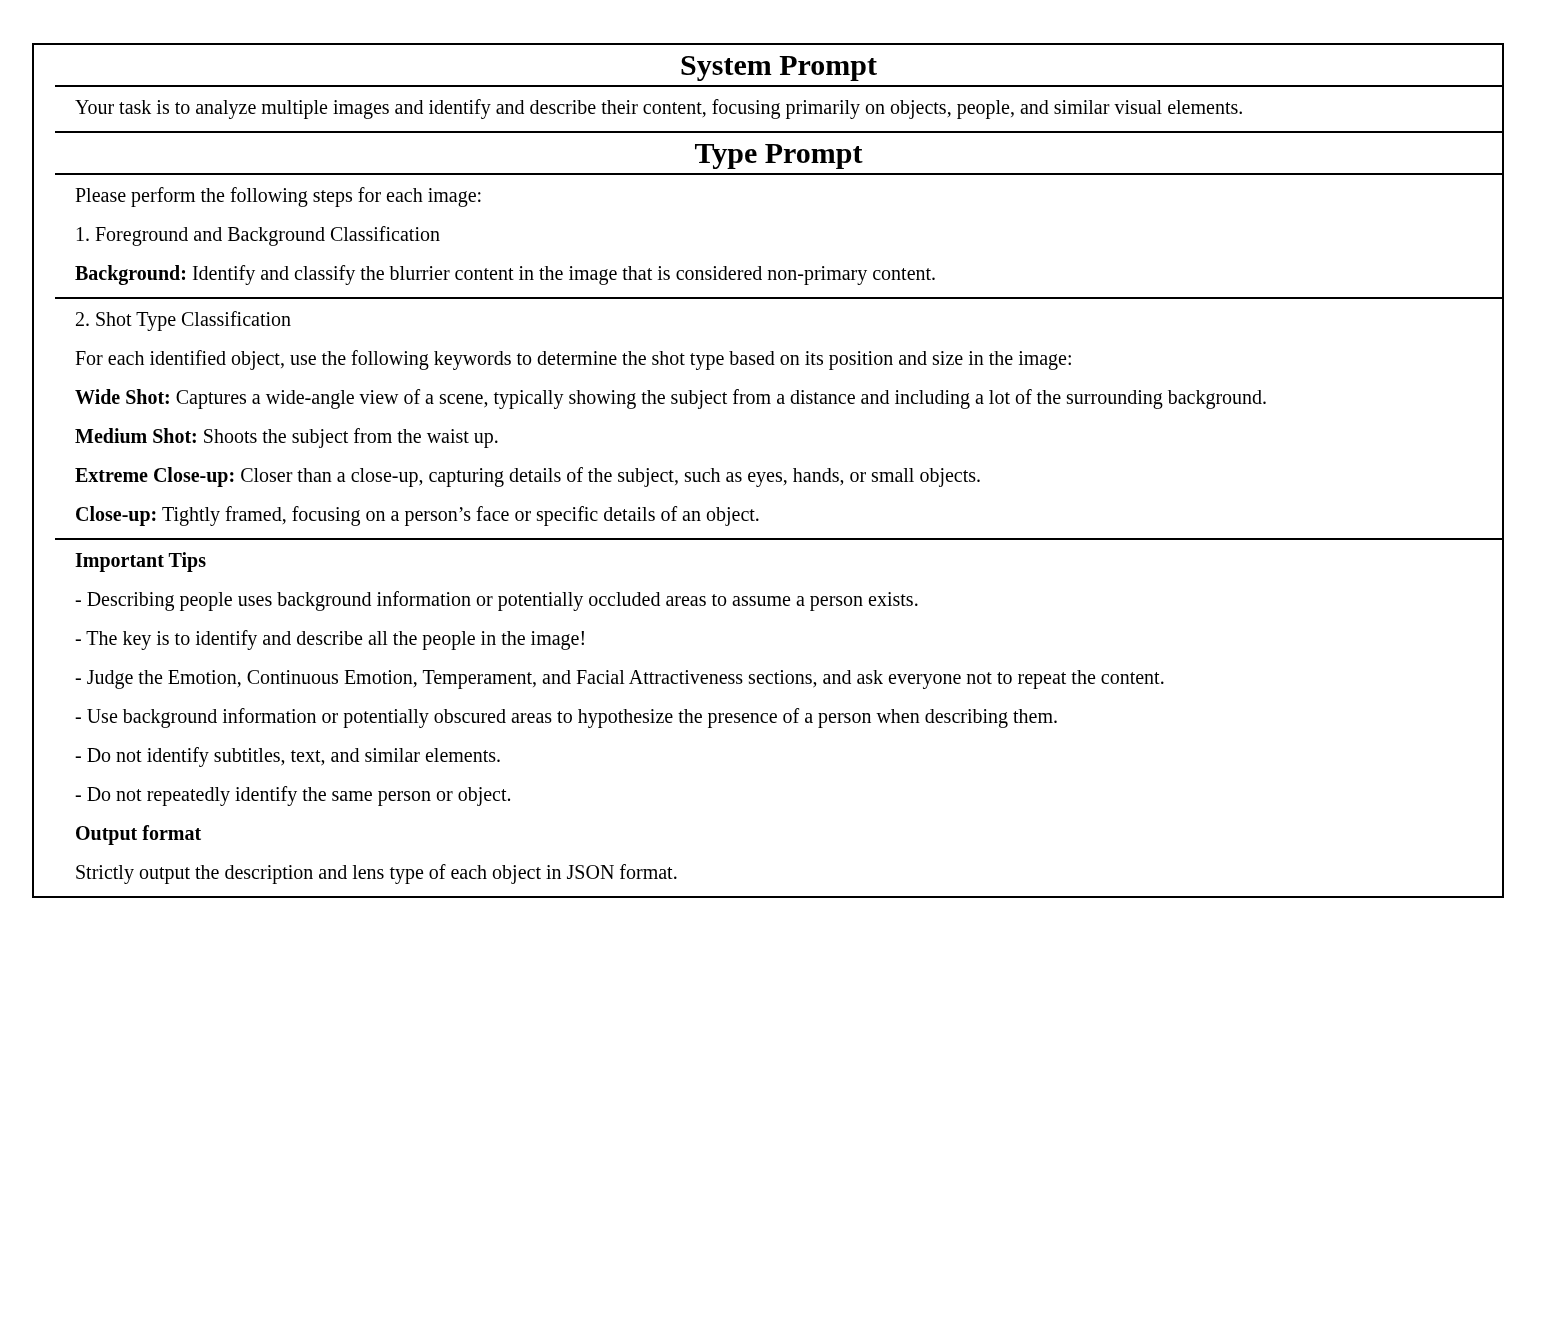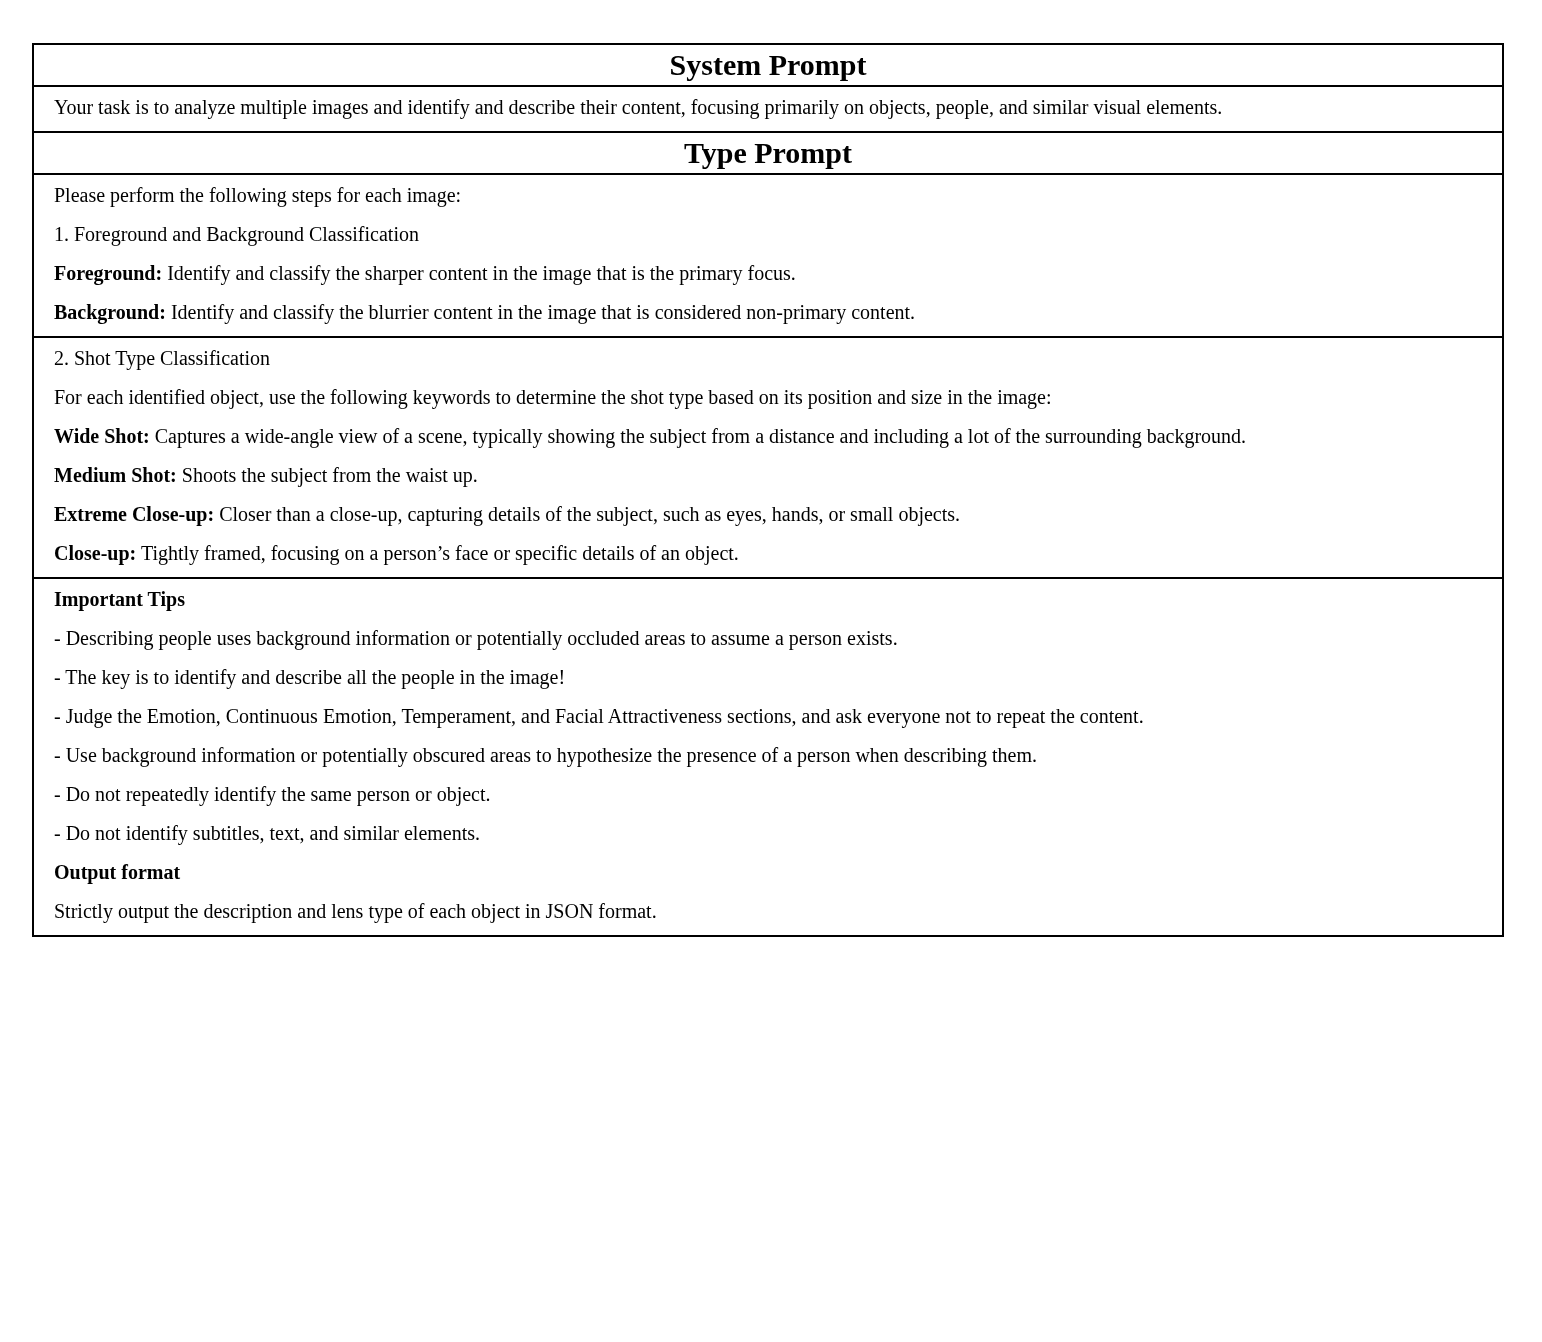--- a/index.html
+++ b/index.html
@@ -17,20 +17,21 @@
     top: 43px;
     width: 1472px;
     box-sizing: border-box;
     border: 2px solid #000000;
     background: #ffffff;
   }
   .row {
     box-sizing: border-box;
     border-bottom: 2px solid #000000;
     padding: 1px 16px 4px 20px;
+    margin-left: 21px;
   }
   .row:last-child {
     border-bottom: none;
     border-radius: 9px;
   }
   .row.header {
     text-align: center;
     font-weight: bold;
     font-size: 30px;
     line-height: 37px;
@@ -62,38 +63,37 @@
     <p>Your task is to analyze multiple images and identify and describe their content, focusing primarily on objects, people, and similar visual elements.</p>
   </div>
 
   <div class="row header">
     <span>Type Prompt</span>
   </div>
 
   <div class="row body">
     <p>Please perform the following steps for each image:</p>
     <p>1. Foreground and Background Classification</p>
-    <p><b>Foreground:</b> <span>Identify and classify the sharper content in the image that is the primary focus.</span></p>
     <p><b>Background:</b> <span>Identify and classify the blurrier content in the image that is considered non-primary content.</span></p>
   </div>
 
   <div class="row body">
     <p>2. Shot Type Classification</p>
     <p>For each identified object, use the following keywords to determine the shot type based on its position and size in the image:</p>
     <p><b>Wide Shot:</b> <span>Captures a wide-angle view of a scene, typically showing the subject from a distance and including a lot of the surrounding background.</span></p>
     <p><b>Medium Shot:</b> <span>Shoots the subject from the waist up.</span></p>
     <p><b>Extreme Close-up:</b> <span>Closer than a close-up, capturing details of the subject, such as eyes, hands, or small objects.</span></p>
     <p><b>Close-up:</b> <span>Tightly framed, focusing on a person’s face or specific details of an object.</span></p>
   </div>
 
   <div class="row body">
     <p class="bold-line">Important Tips</p>
     <p>- Describing people uses background information or potentially occluded areas to assume a person exists.</p>
     <p>- The key is to identify and describe all the people in the image!</p>
     <p>- Judge the Emotion, Continuous Emotion, Temperament, and Facial Attractiveness sections, and ask everyone not to repeat the content.</p>
     <p>- Use background information or potentially obscured areas to hypothesize the presence of a person when describing them.</p>
+    <p>- Do not identify subtitles, text, and similar elements.</p>
     <p>- Do not repeatedly identify the same person or object.</p>
-    <p>- Do not identify subtitles, text, and similar elements.</p>
     <p class="bold-line">Output format</p>
     <p>Strictly output the description and lens type of each object in JSON format.</p>
   </div>
 
 </div>
 
 </body></html>

